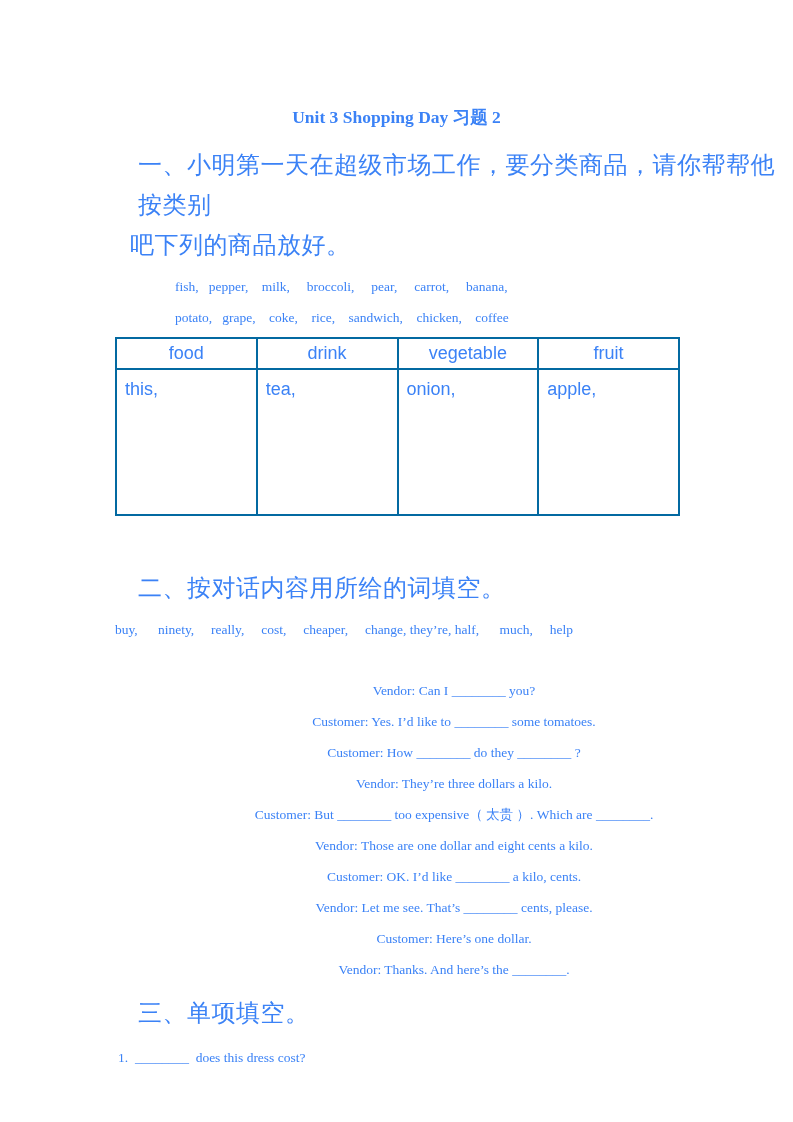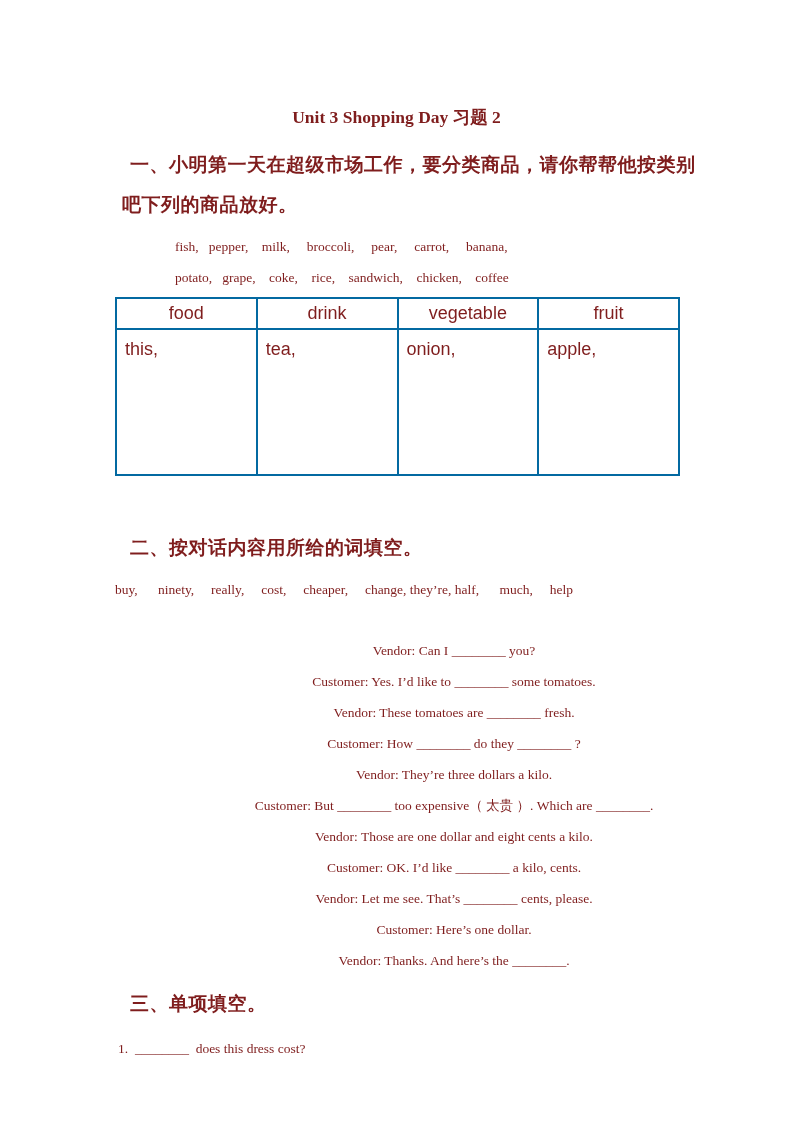--- a/index.html
+++ b/index.html
@@ -2,39 +2,40 @@
 <html><head>
 <meta charset="utf-8">
 <style>
   html, body { margin: 0; padding: 0; background: #ffffff; }
   .page {
     position: relative;
     width: 793px;
     height: 1122px;
     margin: 0 auto;
     background: #ffffff;
-    color: #7f1d1d;
+    color: #3b82f6;
     font-family: "Liberation Serif", serif;
     overflow: hidden;
     box-sizing: border-box;
   }
   .title {
     margin: 0;
     padding-top: 105px;
     text-align: center;
     font-size: 17.5px;
     font-weight: bold;
     font-family: "Liberation Serif", serif;
   }
   .cn-heading {
     font-family: "Liberation Sans", "DejaVu Sans", sans-serif;
-    font-weight: bold;
-    font-size: 19px;
+    font-weight: normal;
+    font-size: 24px;
     line-height: 40px;
     letter-spacing: 0.5px;
+    margin-left: 8px;
   }
   .s1-head { margin-top: 16px; }
   .s1-head .l1 { padding-left: 130px; }
   .s1-head .l2 { padding-left: 122px; }
   .word-line {
     padding-left: 175px;
     font-size: 13.5px;
     line-height: 31px;
     white-space: pre-wrap;
   }
@@ -125,21 +126,20 @@
     </tbody>
   </table>
 
   <div class="s2-head cn-heading">二、按对话内容用所给的词填空。</div>
 
   <div class="word-bank">buy,      ninety,     really,     cost,     cheaper,     change, they’re, half,      much,     help</div>
 
   <div class="dialogue">
     <div class="dlg-line">Vendor: Can I ________ you?</div>
     <div class="dlg-line">Customer: Yes. I’d like to ________ some tomatoes.</div>
-    <div class="dlg-line">Vendor: These tomatoes are ________ fresh.</div>
     <div class="dlg-line">Customer: How ________ do they ________ ?</div>
     <div class="dlg-line">Vendor: They’re three dollars a kilo.</div>
     <div class="dlg-line gap">Customer: But ________ too expensive（ 太贵 ）. Which are ________.</div>
     <div class="dlg-line gap">Vendor: Those are one dollar and eight cents a kilo.</div>
     <div class="dlg-line">Customer: OK. I’d like ________ a kilo, cents.</div>
     <div class="dlg-line">Vendor: Let me see. That’s ________ cents, please.</div>
     <div class="dlg-line">Customer: Here’s one dollar.</div>
     <div class="dlg-line">Vendor: Thanks. And here’s the ________.</div>
   </div>
 

